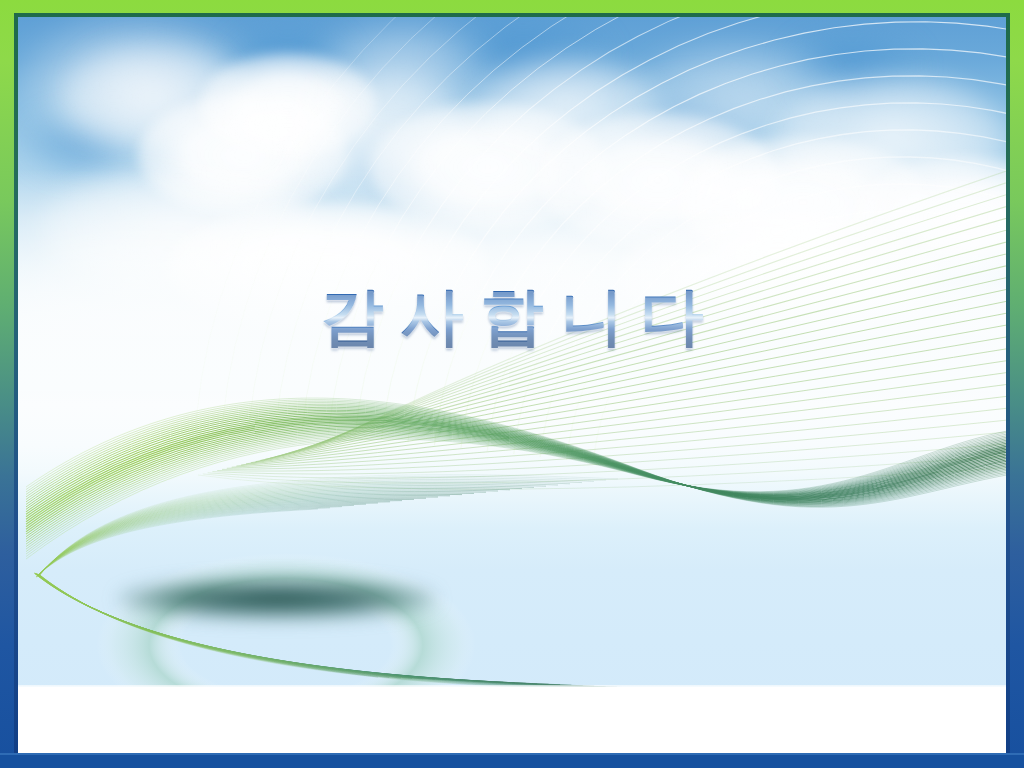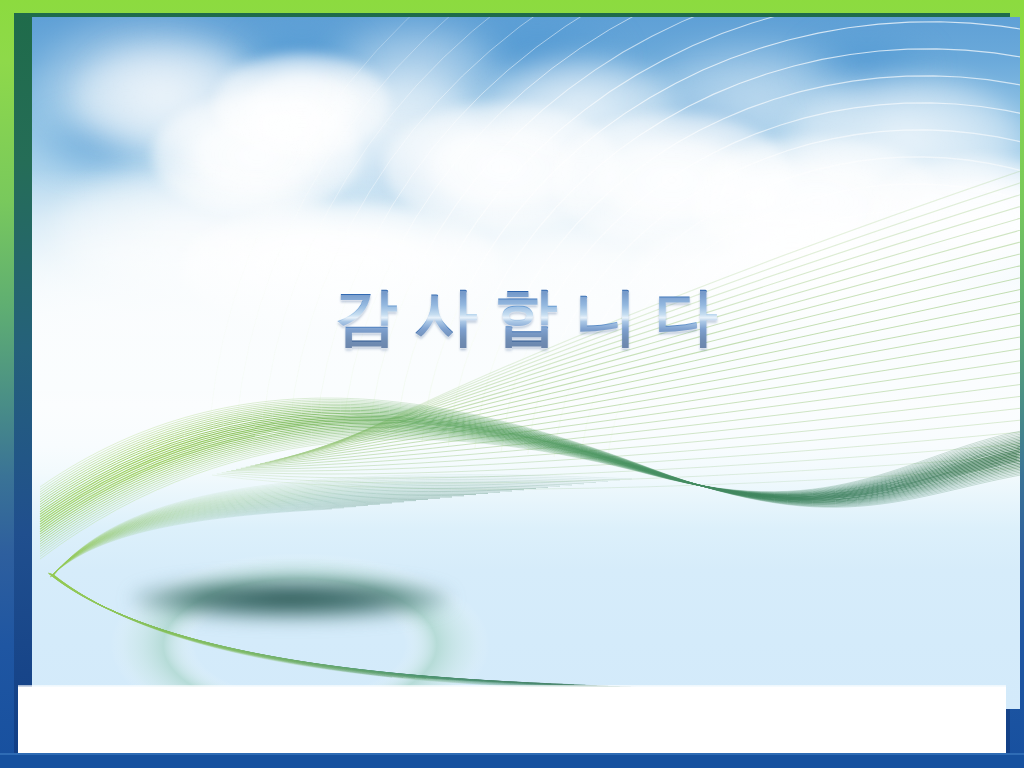--- a/index.html
+++ b/index.html
@@ -59,21 +59,20 @@
 
   
   .canvas {
     position: absolute;
     left: 18px; top: 17px;
     width: 988px;
     height: 692px;
     overflow: hidden;
     z-index: 3;
     background: #eaf6fd;
-    margin-left: 14px;
   }
 
   
   .sky-base {
     position: absolute;
     left: 0; top: 0;
     width: 100%;
     height: 100%;
     background: linear-gradient(to bottom,
         #5fa0d6 0%,

